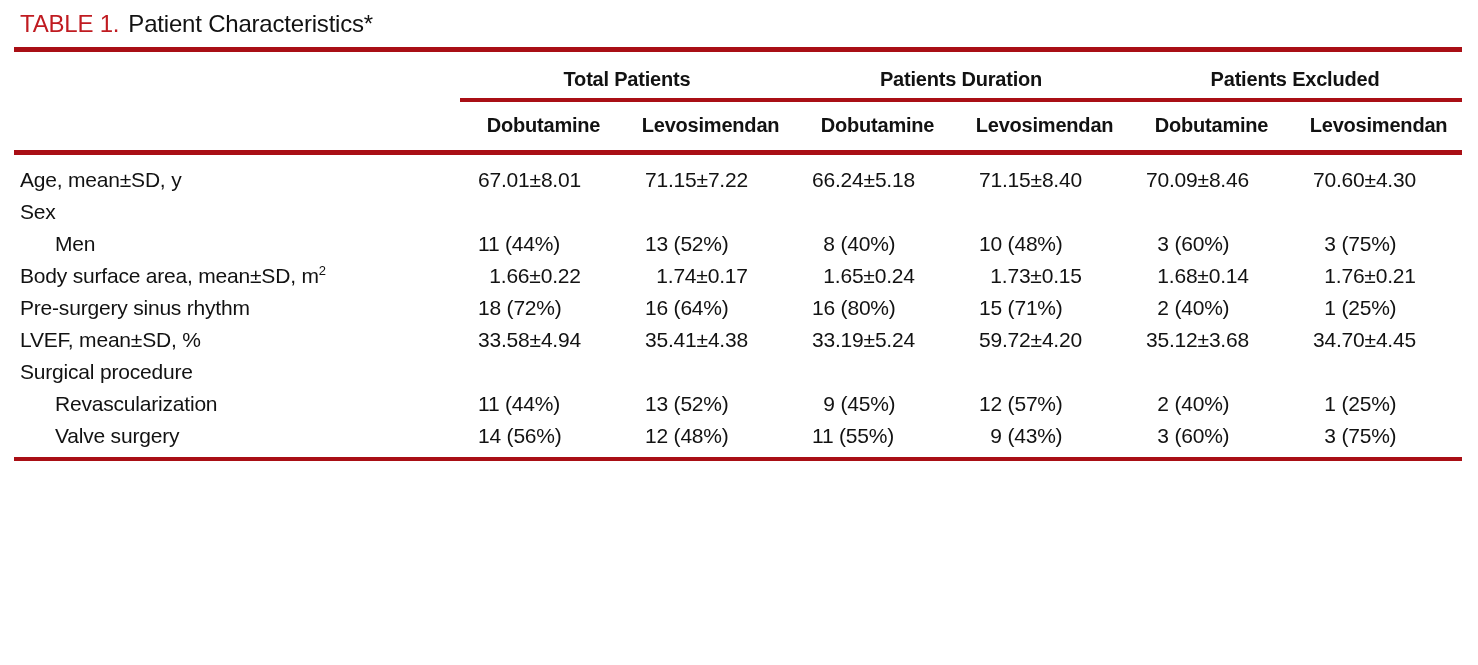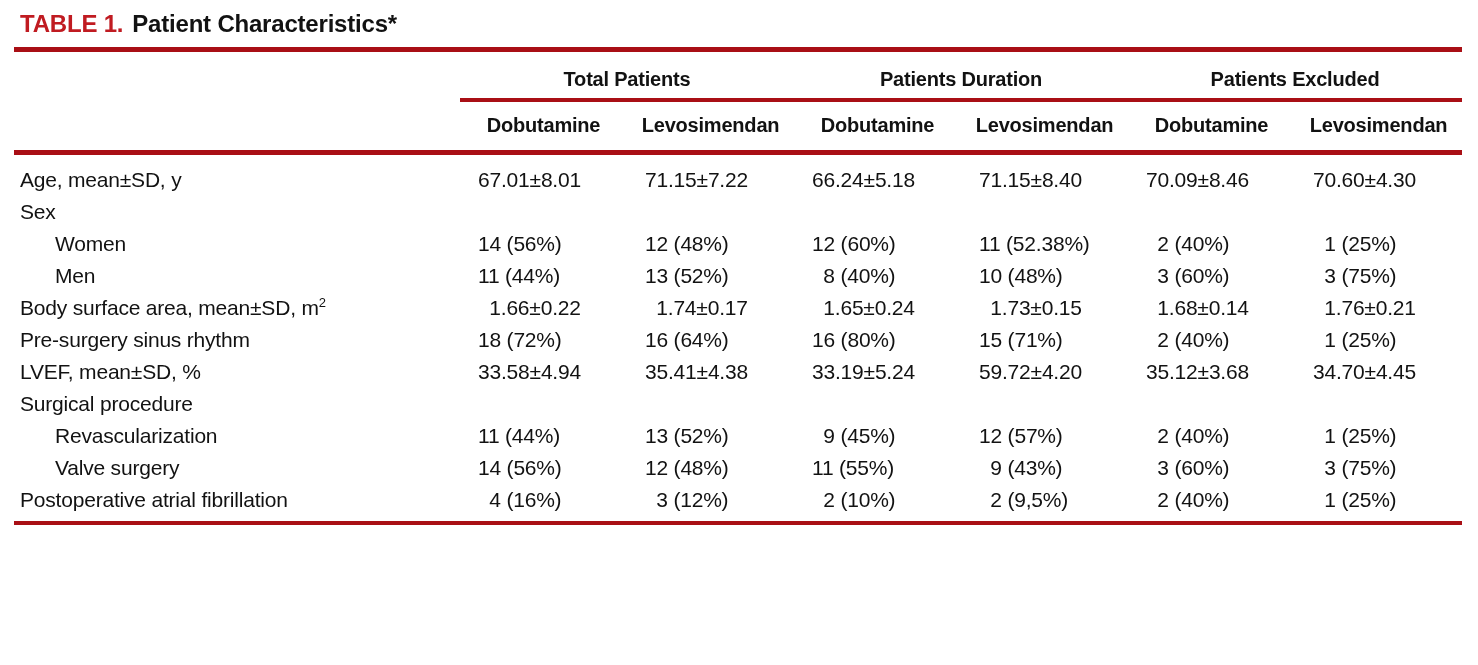--- a/index.html
+++ b/index.html
@@ -10,21 +10,21 @@
   *{box-sizing:border-box;}
   html,body{margin:0;padding:0;background:#ffffff;}
   body{
     width:1478px;height:665px;
     font-family:"Liberation Sans", sans-serif;
     color:var(--ink);
     -webkit-font-smoothing:antialiased;
   }
   .page{padding:10px 16px 0 14px;}
   .title{
-    font-size:24px;font-weight:700;letter-spacing:-0.2px;
+    font-size:24px;font-weight:400;letter-spacing:-0.2px;
     padding-left:6px;white-space:nowrap;
   }
   .title .t-label{color:var(--title-red);margin-right:9px;}
   .rule-top{height:5px;background:var(--rule-red);margin-top:9px;}
   table{
     width:1448px;border-collapse:collapse;table-layout:fixed;
   }
   col.c-label{width:446px;}
   col.c-val{width:167px;}
   thead th{
@@ -107,29 +107,20 @@
         <tr>
           <td class="row-label">Sex</td>
           <td class="val"></td>
           <td class="val"></td>
           <td class="val"></td>
           <td class="val"></td>
           <td class="val"></td>
           <td class="val"></td>
         </tr>
         <tr>
-          <td class="row-label indent">Women</td>
-          <td class="val">14 (56%)</td>
-          <td class="val">12 (48%)</td>
-          <td class="val">12 (60%)</td>
-          <td class="val">11 (52.38%)</td>
-          <td class="val">&nbsp;&nbsp;2 (40%)</td>
-          <td class="val">&nbsp;&nbsp;1 (25%)</td>
-        </tr>
-        <tr>
           <td class="row-label indent">Men</td>
           <td class="val">11 (44%)</td>
           <td class="val">13 (52%)</td>
           <td class="val">&nbsp;&nbsp;8 (40%)</td>
           <td class="val">10 (48%)</td>
           <td class="val">&nbsp;&nbsp;3 (60%)</td>
           <td class="val">&nbsp;&nbsp;3 (75%)</td>
         </tr>
         <tr>
           <td class="row-label">Body surface area, mean±SD, m<sup>2</sup></td>
@@ -178,26 +169,17 @@
         </tr>
         <tr>
           <td class="row-label indent">Valve surgery</td>
           <td class="val">14 (56%)</td>
           <td class="val">12 (48%)</td>
           <td class="val">11 (55%)</td>
           <td class="val">&nbsp;&nbsp;9 (43%)</td>
           <td class="val">&nbsp;&nbsp;3 (60%)</td>
           <td class="val">&nbsp;&nbsp;3 (75%)</td>
         </tr>
-        <tr>
-          <td class="row-label">Postoperative atrial fibrillation</td>
-          <td class="val">&nbsp;&nbsp;4 (16%)</td>
-          <td class="val">&nbsp;&nbsp;3 (12%)</td>
-          <td class="val">&nbsp;&nbsp;2 (10%)</td>
-          <td class="val">&nbsp;&nbsp;2 (9,5%)</td>
-          <td class="val">&nbsp;&nbsp;2 (40%)</td>
-          <td class="val">&nbsp;&nbsp;1 (25%)</td>
-        </tr>
       </tbody>
   </table>
 
 
 </div>
 
 </body></html>

